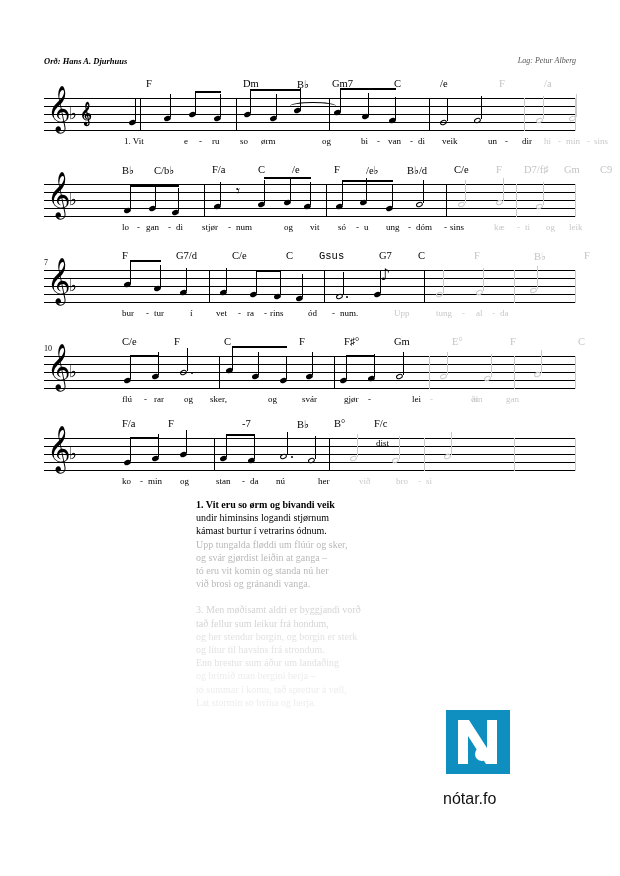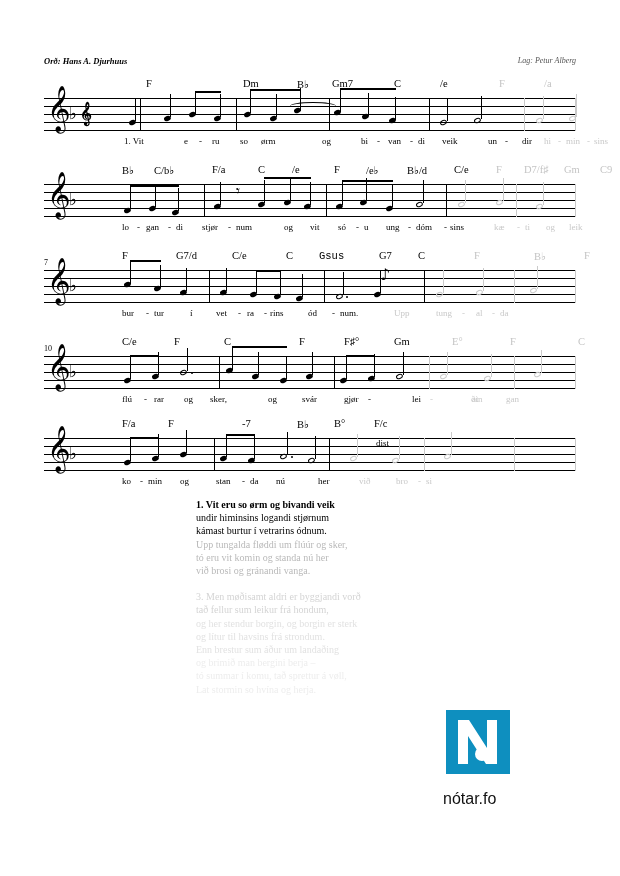--- a/index.html
+++ b/index.html
@@ -639,20 +639,21 @@
     <div class="lyric fade" style="left:352px;">bro</div>
     <div class="lyric fade" style="left:374px;">-</div>
     <div class="lyric fade" style="left:382px;">si</div>
   </div>
 
   <div class="verses">
     <div class="v-line b f1">1. Vit eru so ørm og bivandi veik</div>
     <div class="v-line f1">undir himinsins logandi stjørnum</div>
     <div class="v-line f1">kámast burtur í vetrarins ódnum.</div>
     <div class="v-line f2">Upp tungalda fløddi um flúúr og sker,</div>
+    <div class="v-line f2">og svár gjørdist leiðin at ganga –</div>
     <div class="v-line f2">tó eru vit komin og standa nú her</div>
     <div class="v-line f2">við brosi og gránandi vanga.</div>
     <div class="gap"></div>
     <div class="v-line f3">3. Men møðisamt aldri er byggjandi vorð</div>
     <div class="v-line f3">tað fellur sum leikur frá hondum,</div>
     <div class="v-line f4">og her stendur borgin, og borgin er sterk</div>
     <div class="v-line f4">og lítur til havsins frá strondum.</div>
     <div class="v-line f4">Enn brestur sum áður um landaðing</div>
     <div class="v-line f5">og brimið man bergini berja –</div>
     <div class="v-line f5">tó summar í komu, tað sprettur á vøll,</div>

